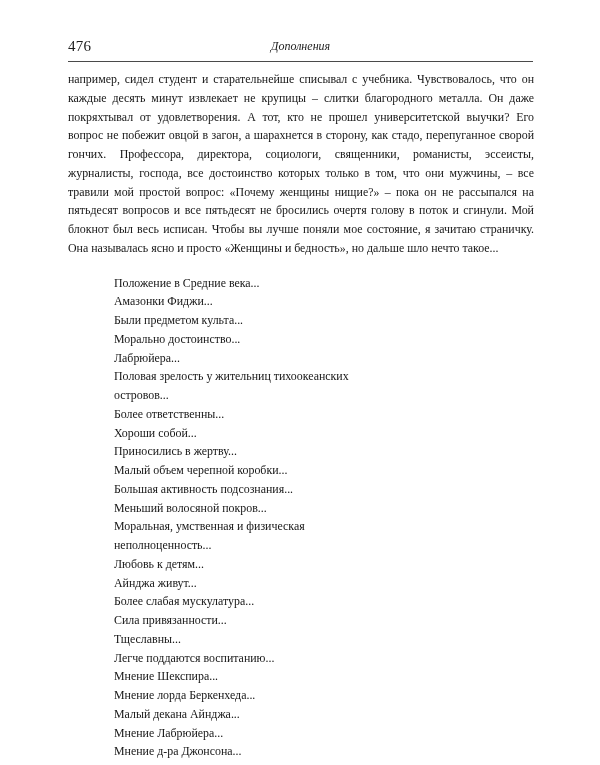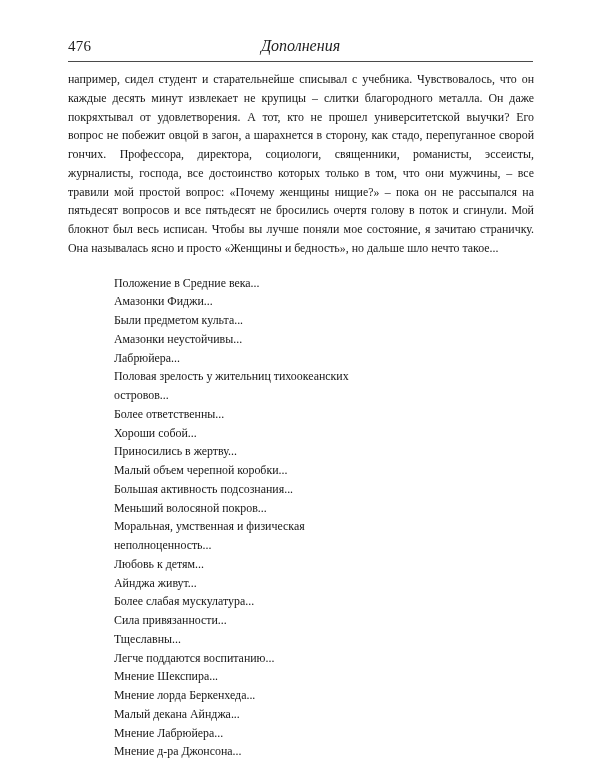--- a/index.html
+++ b/index.html
@@ -42,21 +42,21 @@
     letter-spacing: 0.2px;
     color: #1c1c1c;
   }
   .head-title {
     position: absolute;
     left: 0;
     top: 0;
     width: 465px;
     text-align: center;
     font-style: italic;
-    font-size: 16px;
+    font-size: 12px;
     line-height: 16px;
     color: #1c1c1c;
   }
   .head-rule {
     position: absolute;
     left: 68px;
     top: 61px;
     width: 465px;
     height: 0;
     border-top: 1.4px solid #4a4a4a;
@@ -124,21 +124,21 @@
       <li>
         <span>Положение в Средние века...</span>
       </li>
       <li>
         <span>Амазонки Фиджи...</span>
       </li>
       <li>
         <span>Были предметом культа...</span>
       </li>
       <li>
-        <span>Амазонки неустойчивы...</span>
+        <span>Морально достоинство...</span>
       </li>
       <li>
         <span>Лабрюйера...</span>
       </li>
       <li>
         <span>Половая зрелость у жительниц тихоокеанских</span>
         <span class="wrap2">островов...</span>
       </li>
       <li>
         <span>Более ответственны...</span>

